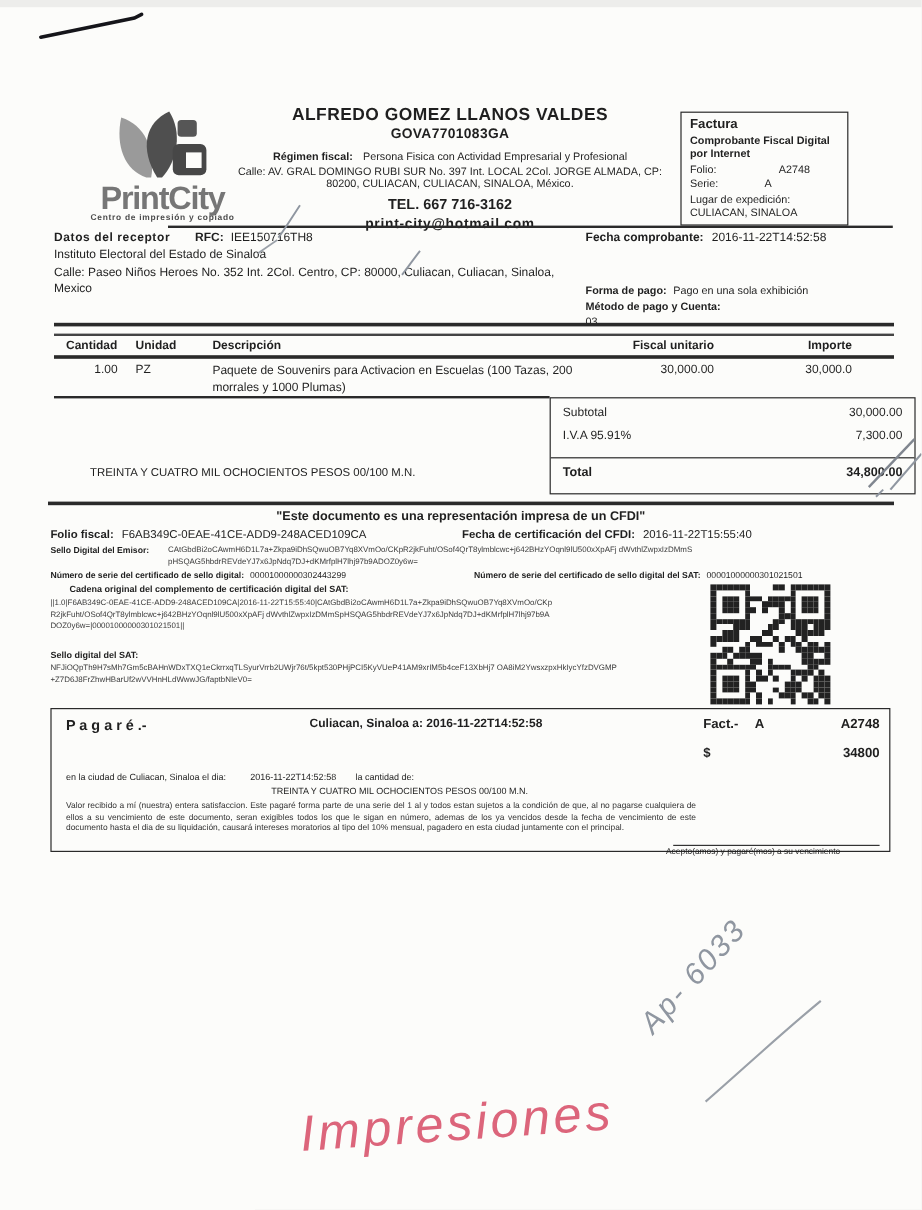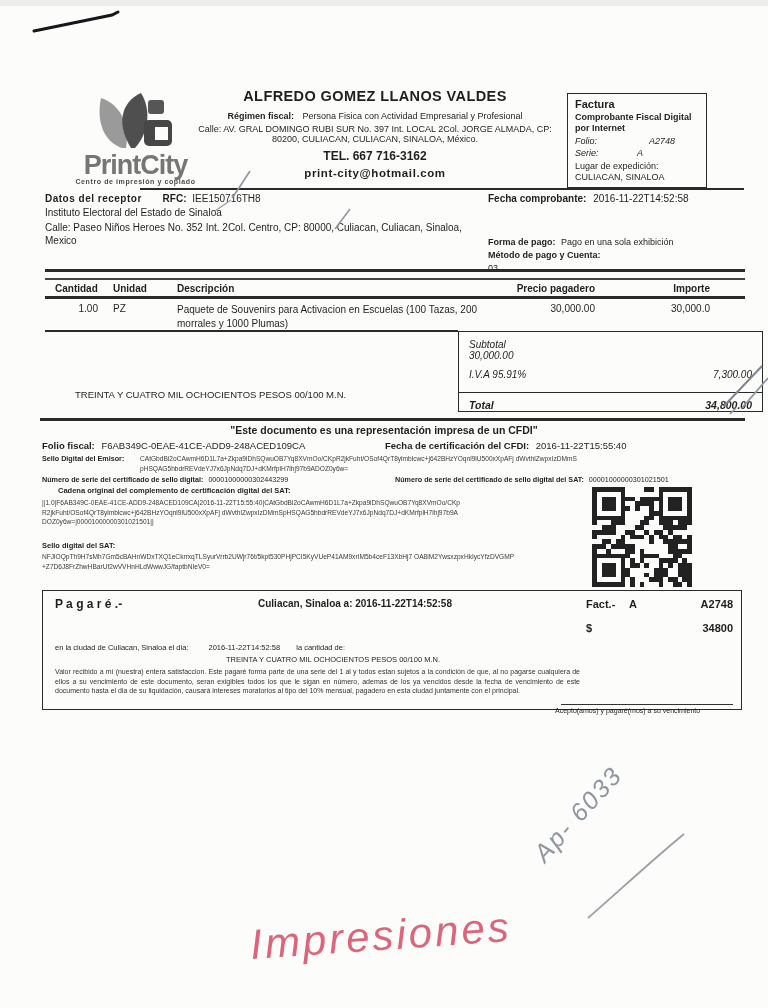--- a/index.html
+++ b/index.html
@@ -10,21 +10,21 @@
   .hr{position:absolute;background:#2a2a2a;}
   .b64{font-size:6.6px;line-height:9.5px;word-break:break-all;color:#3a3a3a;}
   .right{text-align:right;}
   .center{text-align:center;}
   #qr{display:grid;grid-template-columns:repeat(21,1fr);grid-template-rows:repeat(21,1fr);width:100px;height:100px;}
   #qr div{background:transparent;}
   #qr div.on{background:#222;}
   .pencil-note{color:#8f96a0;font-style:italic;letter-spacing:2px;}
   .pink-note{color:#d9556e;font-style:italic;letter-spacing:3px;opacity:.9;}
   .box{position:absolute;border:1.5px solid #2a2a2a;box-sizing:border-box;}
-  .row-flex{display:flex;justify-content:space-between;font-style:italic;}
+  .row-flex{display:flex;justify-content:space-between;}
 </style>
 </head>
 <body>
 
 <div id="page">
 
   <div class="abs" style="left:0;top:0;width:768px;height:6px;background:rgba(60,60,60,.08);"></div>
   <svg class="abs" style="left:0;top:0;" width="160" height="45" viewBox="0 0 160 45">
     <path d="M34 31 L112 15 L118 12" stroke="#15151a" stroke-width="3" fill="none" stroke-linecap="round"></path>
   </svg>
@@ -36,20 +36,21 @@
       <rect x="62" y="10" width="16" height="14" rx="3" fill="#565656"></rect>
       <rect x="58" y="30" width="28" height="26" rx="5" fill="#474747"></rect>
       <rect x="69" y="37" width="13" height="13" fill="#fcfcfa"></rect>
     </svg>
     <div style="font-size:27px;font-weight:bold;color:#767676;letter-spacing:-1px;line-height:26px;">PrintCity</div>
     <div style="font-size:7px;font-weight:bold;color:#4c4c4c;letter-spacing:.6px;">Centro de impresión y copiado</div>
   </div>
 
   <div class="abs center" style="left:185px;top:88px;width:380px;">
     <div class="b" style="font-size:14.5px;letter-spacing:.4px;">ALFREDO GOMEZ LLANOS VALDES</div>
+    <div class="b" style="font-size:11.5px;margin-top:2px;letter-spacing:.3px;">GOVA7701083GA</div>
     <div style="font-size:9px;margin-top:7px;">
       <span class="b">Régimen fiscal:</span>
       <span style="margin-left:6px;">Persona Fisica con Actividad Empresarial y Profesional</span>
     </div>
     <div style="font-size:9px;margin-top:3px;">Calle: AV. GRAL DOMINGO RUBI SUR No. 397 Int. LOCAL 2Col. JORGE ALMADA, CP:</div>
     <div style="font-size:9px;">80200, CULIACAN, CULIACAN, SINALOA, México.</div>
     <div class="b" style="font-size:12px;margin-top:5px;">TEL. 667 716-3162</div>
     <div class="b" style="font-size:11.5px;margin-top:4px;letter-spacing:.6px;">print-city@hotmail.com</div>
   </div>
 
@@ -91,35 +92,35 @@
     <div class="b" style="font-size:9px;margin-top:3px;">Método de pago y Cuenta:</div>
     <div style="font-size:9px;margin-top:3px;">03</div>
   </div>
 
   <div class="hr" style="left:45px;top:269px;width:700px;height:2.5px;"></div>
   <div class="hr" style="left:45px;top:278px;width:700px;height:1.5px;background:#444;"></div>
 
   <div class="abs b" style="left:55px;top:283px;font-size:10px;">Cantidad</div>
   <div class="abs b" style="left:113px;top:283px;font-size:10px;">Unidad</div>
   <div class="abs b" style="left:177px;top:283px;font-size:10px;">Descripción</div>
-  <div class="abs b right" style="left:480px;top:283px;width:115px;font-size:10px;">Precio pagadero</div>
+  <div class="abs b right" style="left:480px;top:283px;width:115px;font-size:10px;">Fiscal unitario</div>
   <div class="abs b right" style="left:600px;top:283px;width:110px;font-size:10px;">Importe</div>
 
   <div class="hr" style="left:45px;top:296px;width:700px;height:2.5px;"></div>
 
   <div class="abs right" style="left:40px;top:303px;width:58px;font-size:10px;">1.00</div>
   <div class="abs" style="left:113px;top:303px;font-size:10px;">PZ</div>
   <div class="abs" style="left:177px;top:303px;width:325px;font-size:10px;line-height:14px;">Paquete de Souvenirs para Activacion en Escuelas (100 Tazas, 200 morrales y 1000 Plumas)</div>
   <div class="abs right" style="left:480px;top:303px;width:115px;font-size:10px;">30,000.00</div>
   <div class="abs right" style="left:600px;top:303px;width:110px;font-size:10px;">30,000.0</div>
 
   <div class="hr" style="left:45px;top:330px;width:413px;height:2px;"></div>
 
   <div class="box" style="left:458px;top:331px;width:305px;height:81px;">
-    <div class="row-flex" style="padding:7px 10px 0 10px;font-size:10px;flex-direction:column;">
+    <div class="row-flex" style="padding:7px 10px 0 10px;font-size:10px;">
       <span>Subtotal</span>
       <span>30,000.00</span>
     </div>
     <div class="row-flex" style="padding:8px 10px 0 10px;font-size:10px;">
       <span>I.V.A 95.91%</span>
       <span>7,300.00</span>
     </div>
     <div class="row-flex b" style="margin-top:12px;border-top:1.5px solid #2a2a2a;padding:6px 10px 0 10px;font-size:10.5px;">
       <span>Total</span>
       <span>34,800.00</span>

